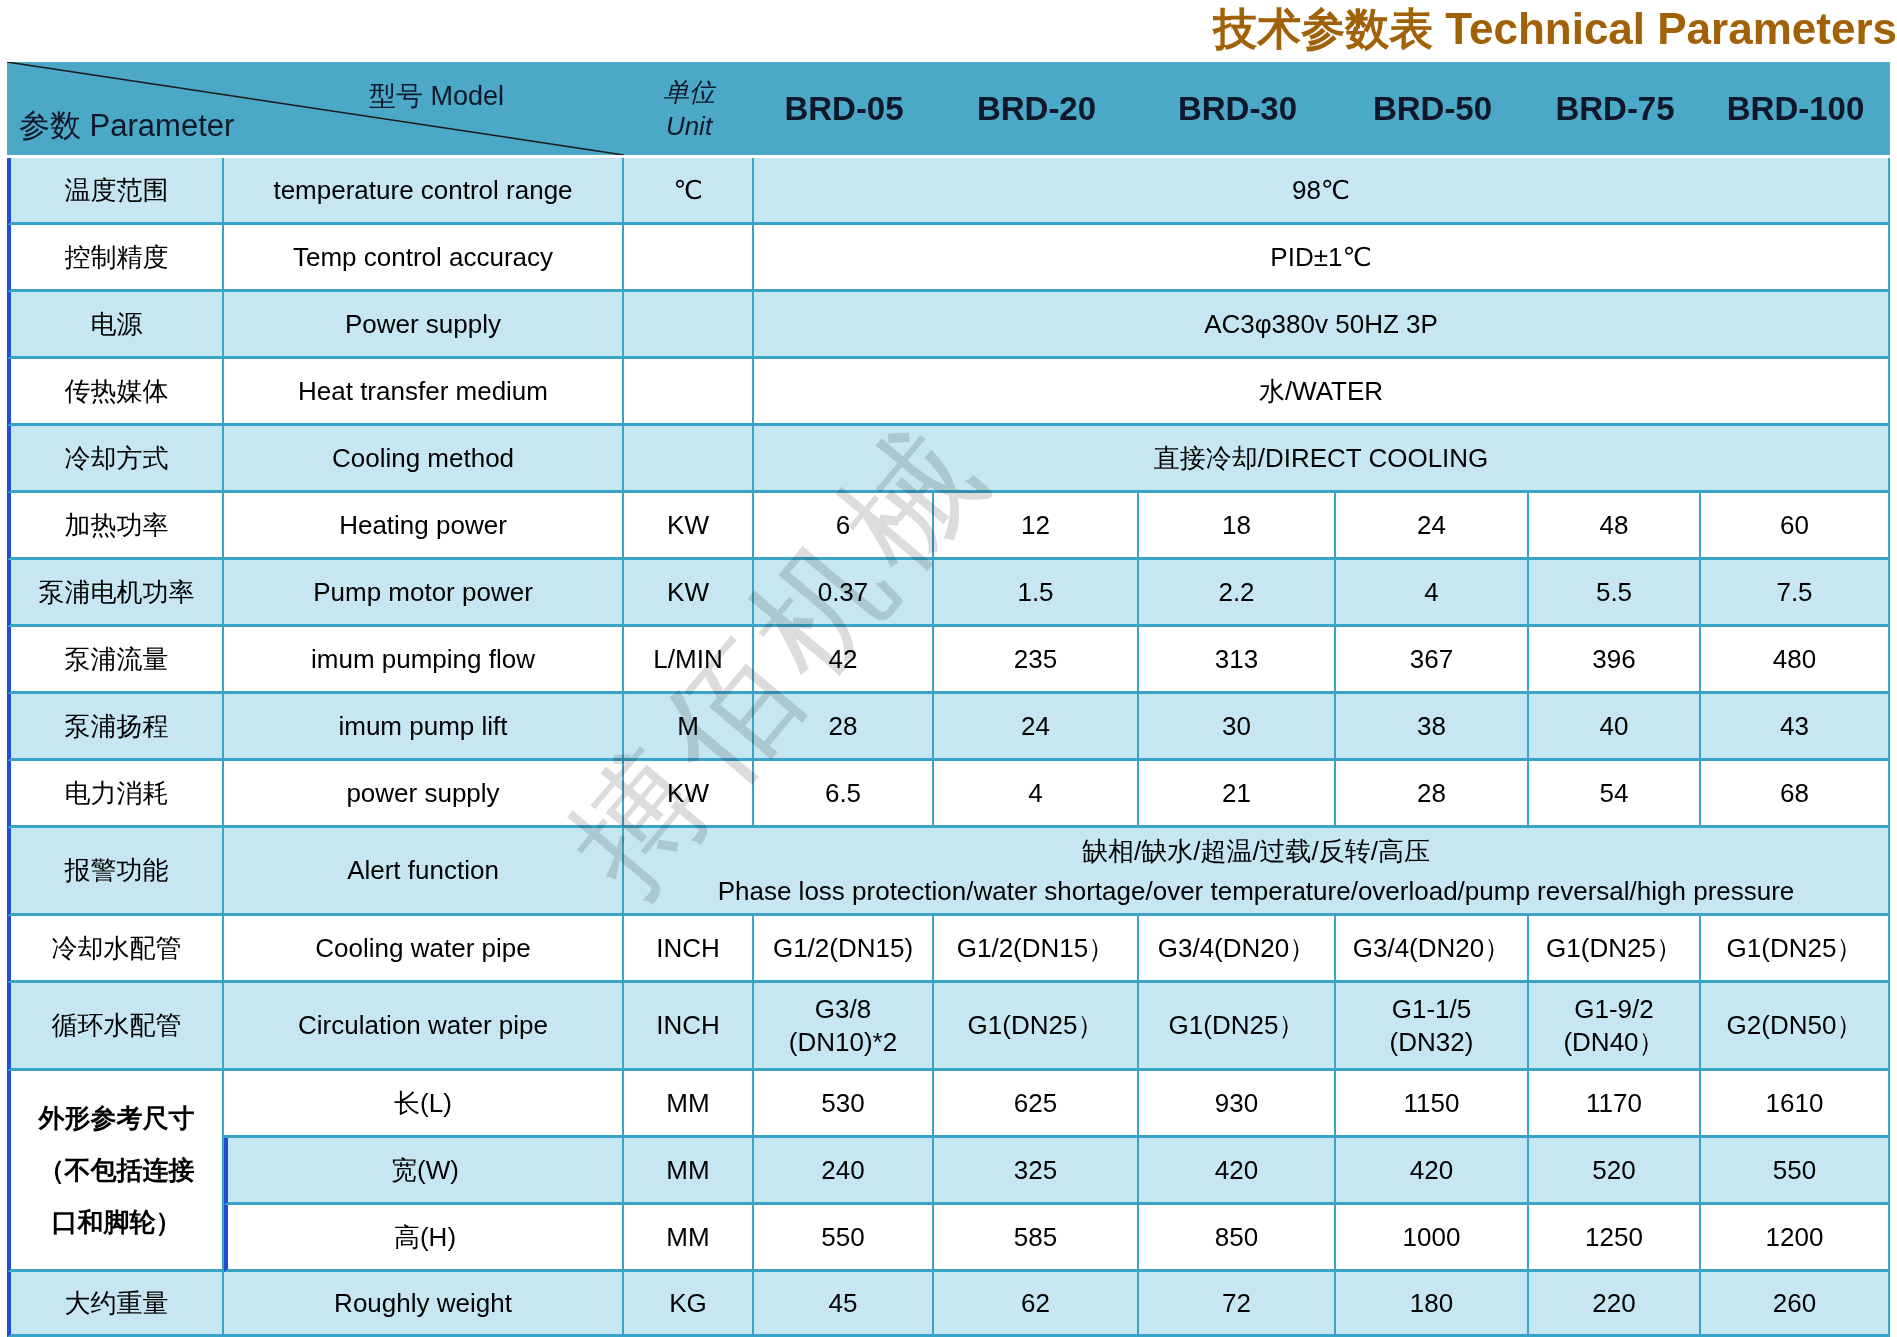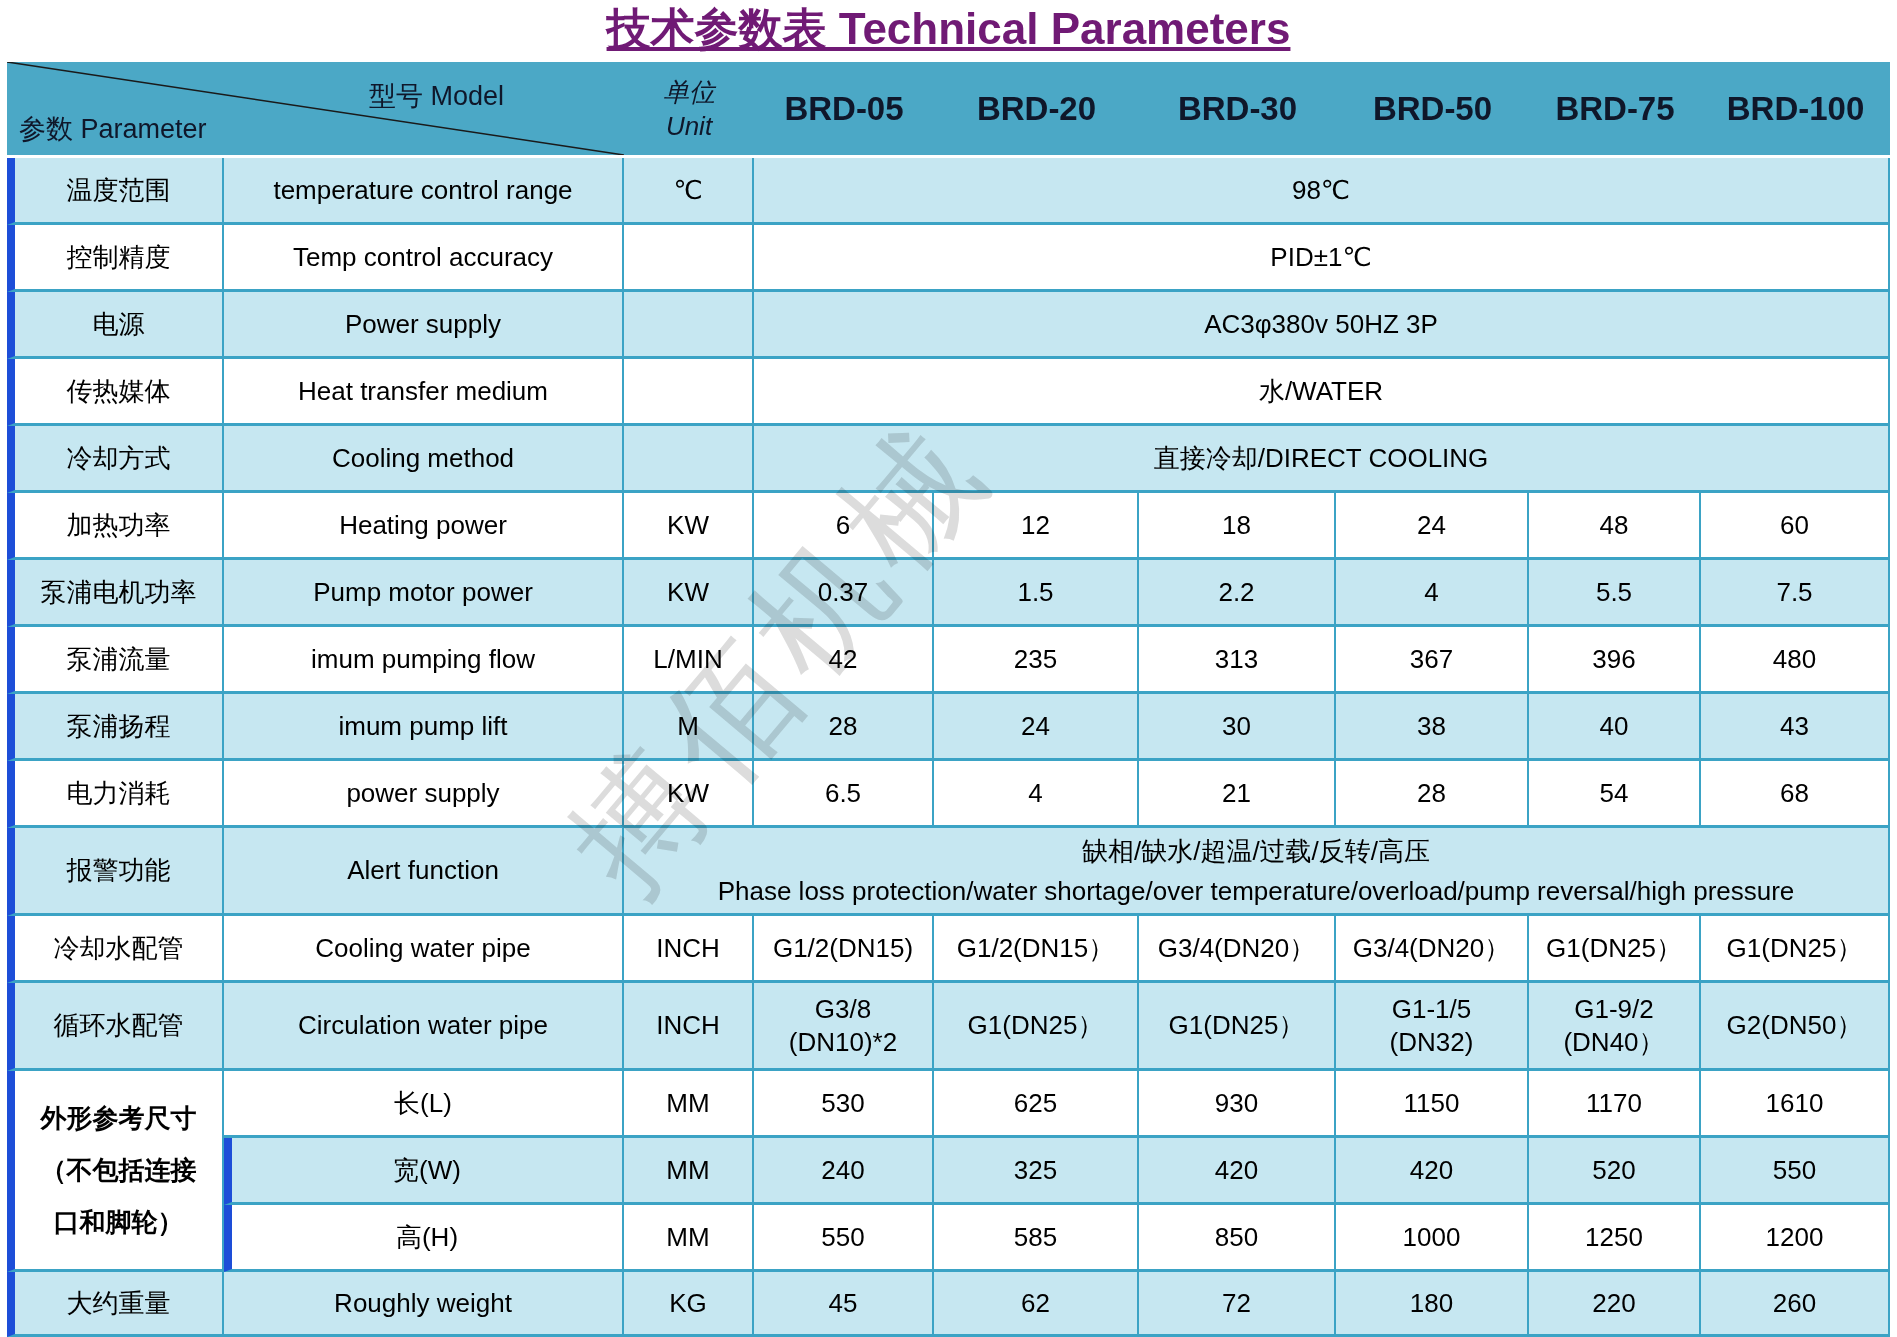--- a/index.html
+++ b/index.html
@@ -2,47 +2,46 @@
 <html><head>
 <meta charset="utf-8">
 <style>
   html,body{margin:0;padding:0;background:#fff;}
   #stage{
     position:relative;width:1897px;height:1337px;background:#ffffff;
     font-family:"Liberation Sans","DejaVu Sans",sans-serif;overflow:hidden;
   }
   .page-title{
     position:absolute;top:0;left:0;width:100%;height:62px;line-height:58px;
-    text-align:center;font-size:44px;font-weight:bold;color:#701a75;
+    text-align:right;font-size:44px;font-weight:bold;color:#a16207;
     letter-spacing:0px;
-    text-decoration:underline;
   }
   table.params{
     position:absolute;left:7px;top:62px;width:1883px;
     border-collapse:separate;border-spacing:0;table-layout:fixed;
   }
   td{box-sizing:border-box;overflow:hidden;}
   
   tr.head td{
     background:#4BA8C6;color:#0f172a;border:0;border-bottom:3px solid #ffffff;
     font-size:26px;text-align:center;vertical-align:middle;height:96px;
   }
   tr.head td.model-head{font-weight:bold;font-size:33px;}
   td.diag{position:relative;}
   td.diag svg{position:absolute;left:0;top:0;width:100%;height:100%;}
   .diag-model{position:absolute;top:16px;right:120px;font-size:27px;}
-  .diag-param{position:absolute;bottom:8px;left:12px;font-size:27px;}
+  .diag-param{position:absolute;bottom:8px;left:12px;font-size:31px;}
   .unit-head div{line-height:34px;font-style:italic;}
   
   tr.row td{
     border-right:2px solid #3BA3C5;border-bottom:3px solid #3BA3C5;
     text-align:center;vertical-align:middle;font-size:26px;color:#000;
     background:#ffffff;
   }
-  tr.row td:first-child{border-left:8px solid #1d4ed8;}
+  tr.row td:first-child{border-left:4px solid #1d4ed8;}
   tr.row.blue td{background:#C6E7F1;}
   tr.r67 td{height:67px;}
   tr.r88 td{height:88px;}
   tr.r65 td{height:65px;}
   td.pre{white-space:pre-line;line-height:33px;}
   td.alert-cell div{line-height:40px;}
   td.dim-label{white-space:pre-line;line-height:52px;background:#ffffff !important;font-weight:bold;}
   
   .watermark{
     position:absolute;left:430px;top:570px;width:700px;text-align:center;

